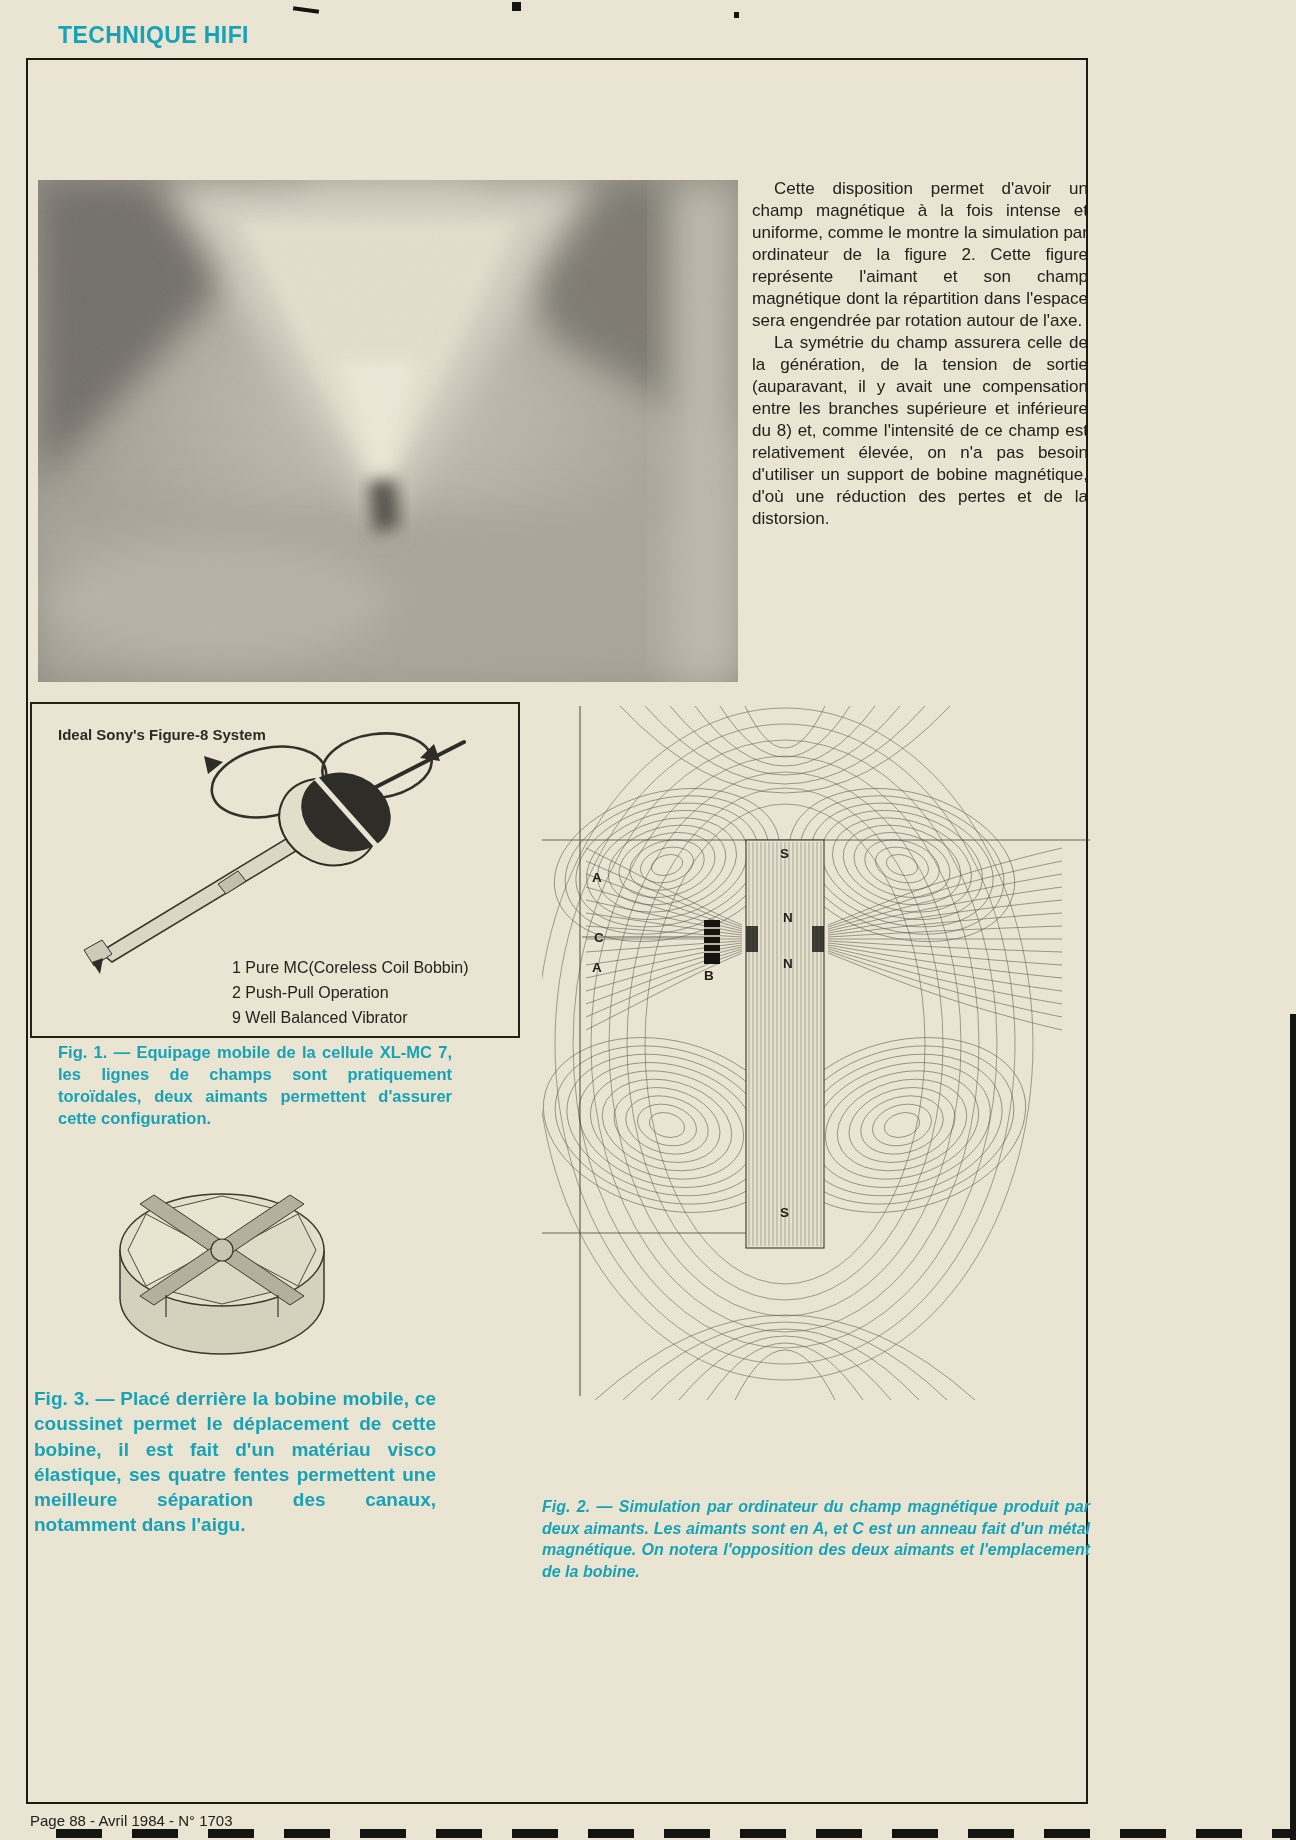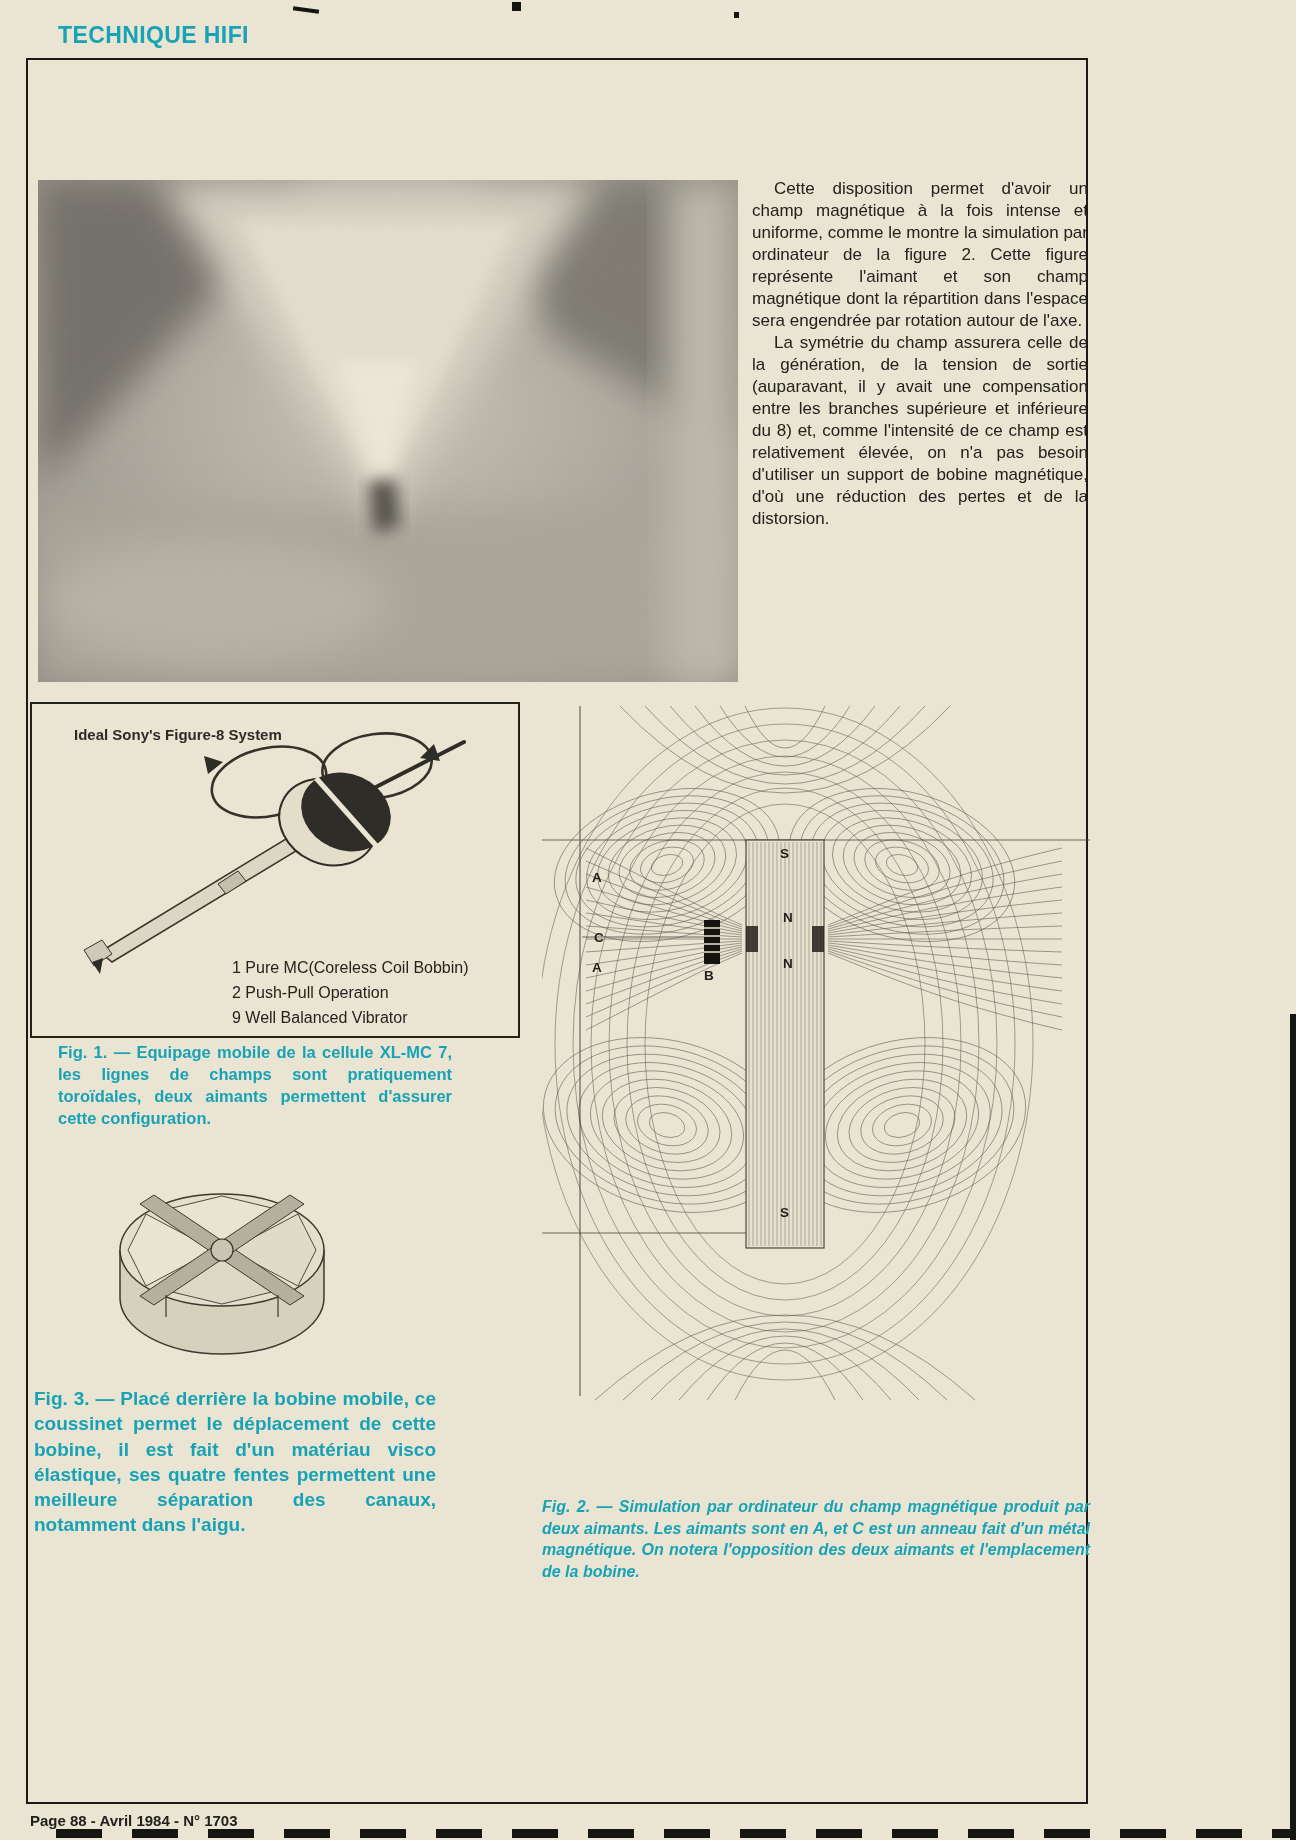--- a/index.html
+++ b/index.html
@@ -10,35 +10,35 @@
   .header { position:absolute; left:30px; top:22px; font-size:23px; font-weight:700; letter-spacing:.4px; color:var(--teal);margin-left:28px; }
   .frame { position:absolute; left:26px; top:58px; width:1062px; height:1746px; border:2.5px solid #1b1a16; }
 
   .photo { position:absolute; left:10px; top:120px; width:700px; height:502px; overflow:hidden; background:#a19d91; }
   .photo svg { display:block; width:100%; height:100%; }
 
   .article { position:absolute; left:724px; top:118px; width:336px; font-size:17px; line-height:1.295; text-align:justify; color:var(--ink); }
   .article p { text-indent:22px; }
 
   .fig1-box { position:absolute; left:2px; top:642px; width:490px; height:336px; border:2px solid #232219; }
-  .fig1-title { position:absolute; left:26px; top:22px; font-size:15px; font-weight:700; color:#2c2b25;margin-left:16px; }
+  .fig1-title { position:absolute; left:26px; top:22px; font-size:15px; font-weight:700; color:#2c2b25; }
   .fig1-art { position:absolute; left:0; top:0; width:490px; height:336px; }
   .fig1-legend { position:absolute; left:200px; top:252px; font-size:16px; line-height:1.55; color:#24231e; font-weight:500; }
 
   .caption { color:var(--teal); font-weight:700; }
   .fig1-caption { position:absolute; left:6px; top:982px; width:394px; font-size:16.5px; line-height:1.33; text-align:justify;margin-left:24px; }
   .fig3-art { position:absolute; left:78px; top:1088px; width:232px; height:226px; }
   .fig3-caption { position:absolute; left:6px; top:1326px; width:402px; font-size:19px; line-height:1.33; text-align:justify; }
 
   .fig2-area { position:absolute; left:514px; top:640px; width:548px; height:706px; }
   .fig2-area svg { position:absolute; left:0; top:0; width:548px; height:706px; }
   .f2label { position:absolute; font-size:13.5px; font-weight:700; color:#1f1e19; }
   .fig2-caption { position:absolute; left:514px; top:1436px; width:548px; font-size:16px; line-height:1.35; text-align:justify;font-style:italic; }
 
-  .footer { position:absolute; left:30px; top:1812px; font-size:15px; font-weight:700; color:#21201b; }
+  .footer { position:absolute; left:30px; top:1812px; font-size:15px; font-weight:400; color:#21201b; }
 
   .artifact { position:absolute; background:#141411; }
   .bottom-dashes { position:absolute; left:56px; right:0; bottom:2px; height:9px;
     background:repeating-linear-gradient(90deg,#141411 0 46px,transparent 46px 76px); }
   .right-bar { right:0; top:1014px; width:6px; height:826px; }
   .mark-a { left:293px; top:8px; width:26px; height:4px; transform:rotate(8deg); }
   .mark-b { left:512px; top:2px; width:9px; height:9px; }
   .mark-c { left:734px; top:12px; width:5px; height:6px; }
 
   #flux-lines ellipse { fill:none; stroke:#57544b; stroke-width:.7; opacity:.75; }

